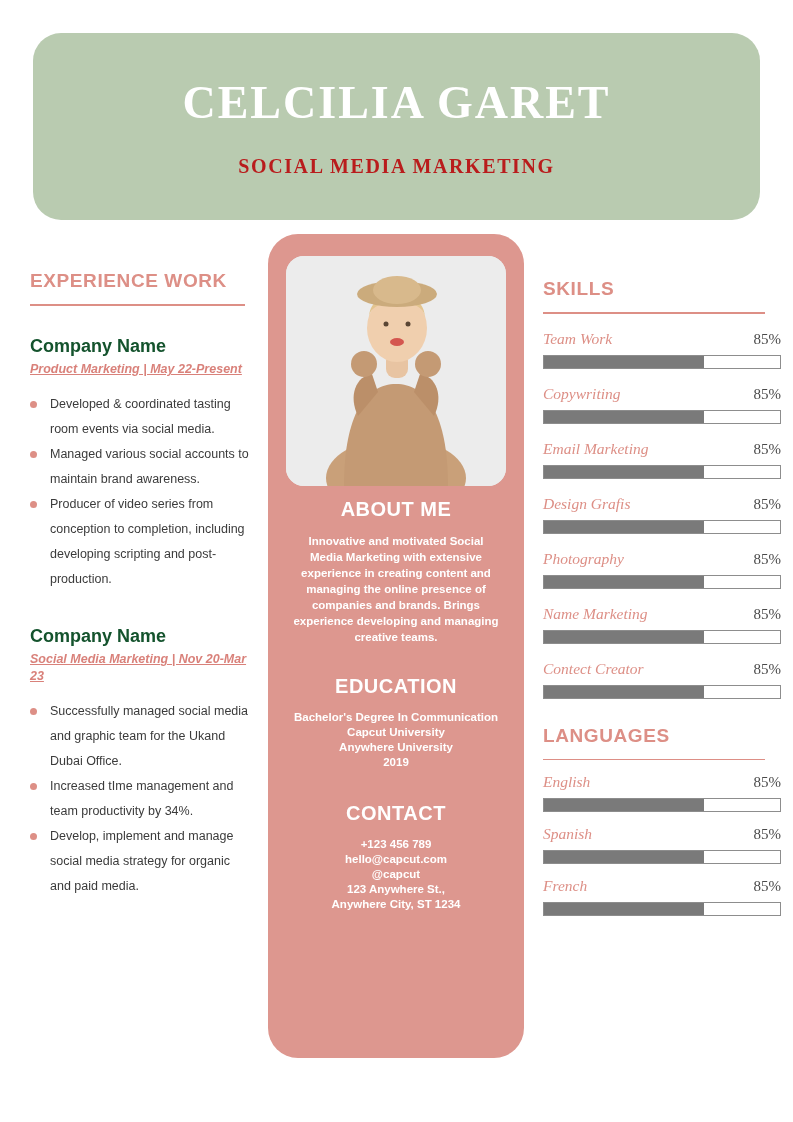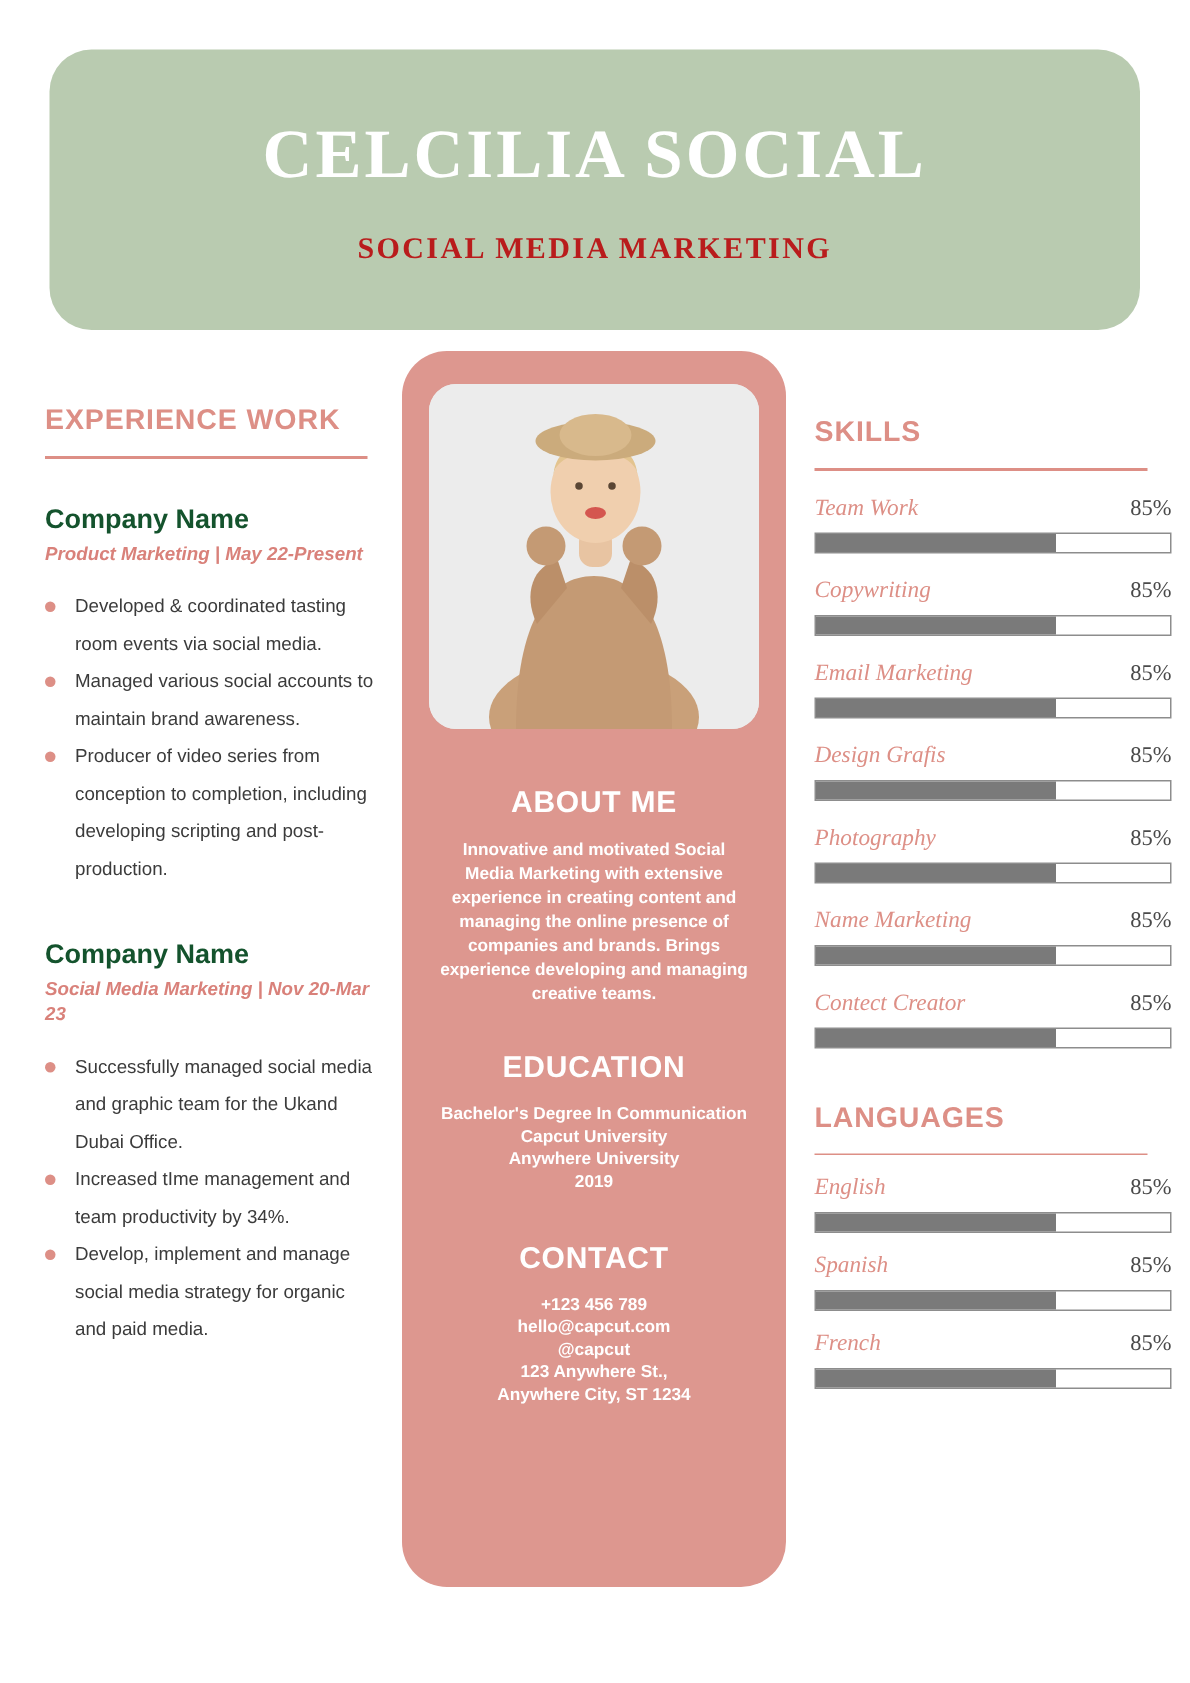--- a/index.html
+++ b/index.html
@@ -55,21 +55,21 @@
     background: #e9e9e9;
     position: relative;
   }
   .photo svg { display: block; width: 100%; height: 100%; }
 
   .c-title {
     font-size: 20px;
     font-weight: bold;
     color: #ffffff;
     letter-spacing: .5px;
-    margin-top: 38px;
+    margin-top: 12px;
     margin-bottom: 12px;
   }
   .c-body {
     font-size: 11.5px;
     line-height: 16px;
     color: #ffffff;
     font-weight: bold;
     padding: 0 6px;
   }
   .c-body.small { font-size: 11.5px; line-height: 15px; }
@@ -91,20 +91,21 @@
     background: #dd8f86;
   }
   .job { margin-top: 30px; }
   .job-company {
     font-size: 18px; font-weight: bold; color: #14532d; margin-top: 16px;
   }
   .job-meta {
     margin-top: 4px;
     font-size: 12.5px; font-weight: bold; font-style: italic; color: #d9817a;
     line-height: 17px;
+    text-decoration: underline;
   }
   .bullets { margin-top: 14px; position: relative; }
   .bullet {
     position: relative;
     padding-left: 20px;
     font-size: 12.5px;
     line-height: 25px;
     color: #3b3b3b;
   }
   .bullet::before {
@@ -148,30 +149,30 @@
     font-size: 15px;
     color: #4a4a4a;
   }
   .bar {
     margin-top: 7px;
     width: 238px; height: 14px;
     background: #ffffff;
     border: 1px solid #8d8d8d;
   }
   .bar-fill { height: 100%; background: #7a7a7a; }
-  .lang-block { margin-top: 36px; }
+  .lang-block { margin-top: 26px; }
   .lang { margin-top: 13px; }
 </style>
 </head>
 <body>
 
 <div class="page">
 
   <div class="header">
-    <div class="header-name">CELCILIA SOCIAL</div>
+    <div class="header-name">CELCILIA GARET</div>
     <div class="header-role">SOCIAL MEDIA MARKETING</div>
   </div>
 
   <div class="left-col">
     <div class="sec-title-left">EXPERIENCE WORK</div>
     <div class="rule-left"></div>
 
     <div class="job">
       <div class="job-company">Company Name</div>
       <div class="job-meta">Product Marketing | May 22-Present</div>

